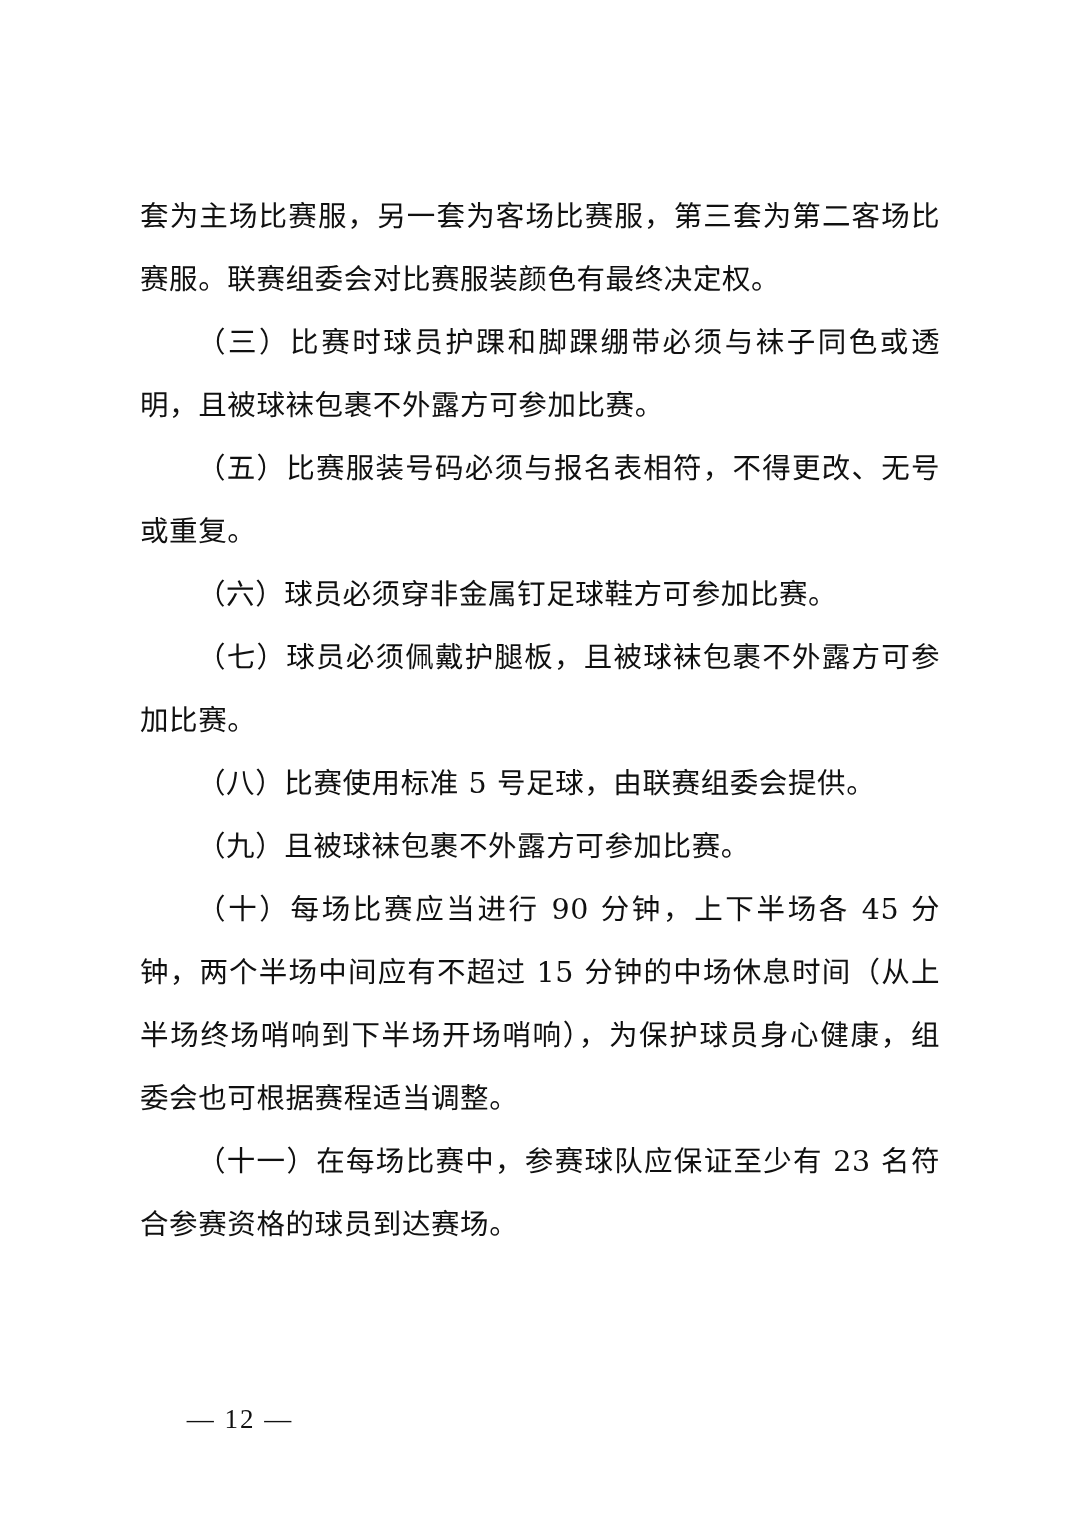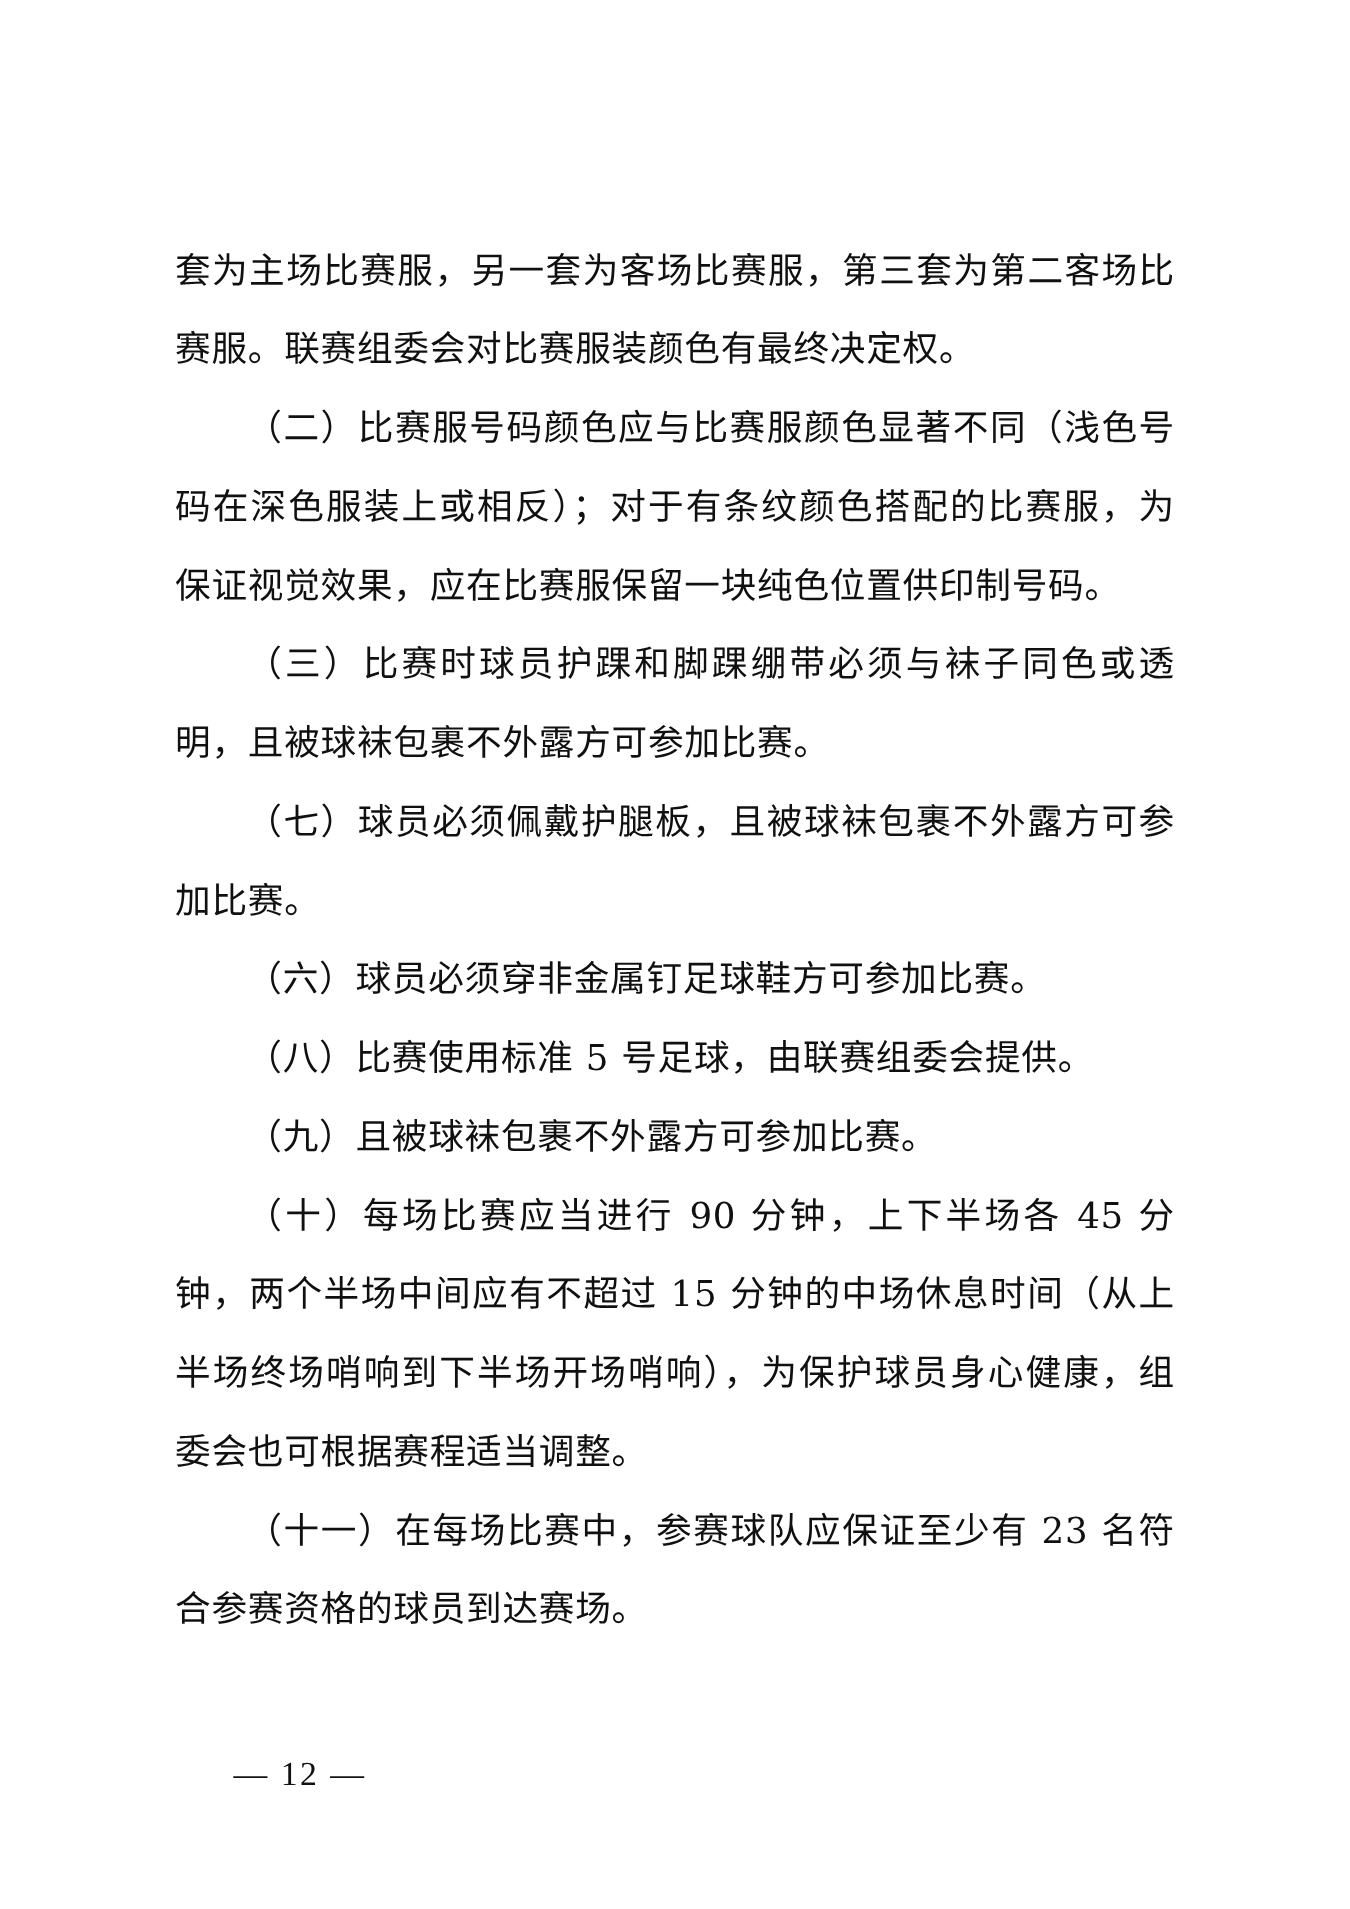--- a/index.html
+++ b/index.html
@@ -52,24 +52,24 @@
     display: inline-block;
     margin-left: -600px;
   }
 </style>
 </head>
 <body>
 
 <div class="page">
   <div class="doc-body">
     <p class="para">套为主场比赛服，另一套为客场比赛服，第三套为第二客场比赛服。联赛组委会对比赛服装颜色有最终决定权。</p>
-    <p class="para indent">（二）比赛服号码颜色应与比赛服颜色显著不同（浅色号码在深色服装上或相反）；对于有条纹颜色搭配的比赛服，为保证视觉效果，应在比赛服保留一块纯色位置供印制号码。</p>
     <p class="para indent">（三）比赛时球员护踝和脚踝绷带必须与袜子同色或透明，且被球袜包裹不外露方可参加比赛。</p>
+    <p class="para indent">（五）比赛服装号码必须与报名表相符，不得更改、无号或重复。</p>
+    <p class="para indent">（六）球员必须穿非金属钉足球鞋方可参加比赛。</p>
     <p class="para indent">（七）球员必须佩戴护腿板，且被球袜包裹不外露方可参加比赛。</p>
-    <p class="para indent">（六）球员必须穿非金属钉足球鞋方可参加比赛。</p>
     <p class="para indent">（八）比赛使用标准 5 号足球，由联赛组委会提供。</p>
     <p class="para indent">（九）且被球袜包裹不外露方可参加比赛。</p>
     <p class="para indent">（十）每场比赛应当进行 90 分钟，上下半场各 45 分钟，两个半场中间应有不超过 15 分钟的中场休息时间（从上半场终场哨响到下半场开场哨响），为保护球员身心健康，组委会也可根据赛程适当调整。</p>
     <p class="para indent">（十一）在每场比赛中，参赛球队应保证至少有 23 名符合参赛资格的球员到达赛场。</p>
   </div>
   <div class="page-number">
     <span class="pn-inner">— 12 —</span>
   </div>
 </div>
 

